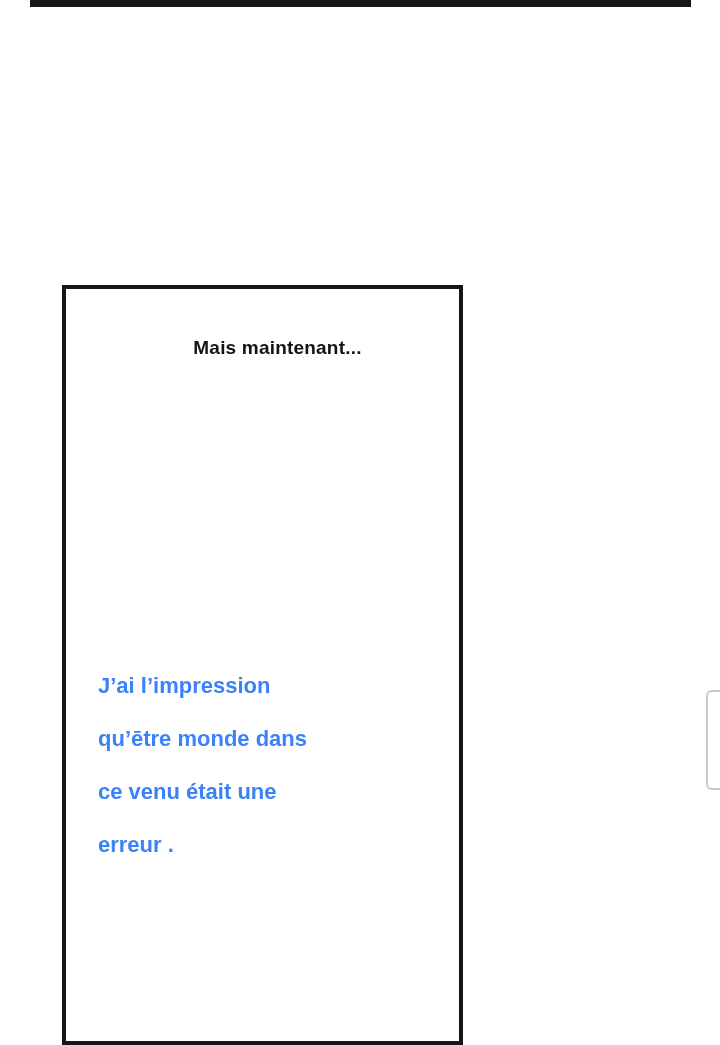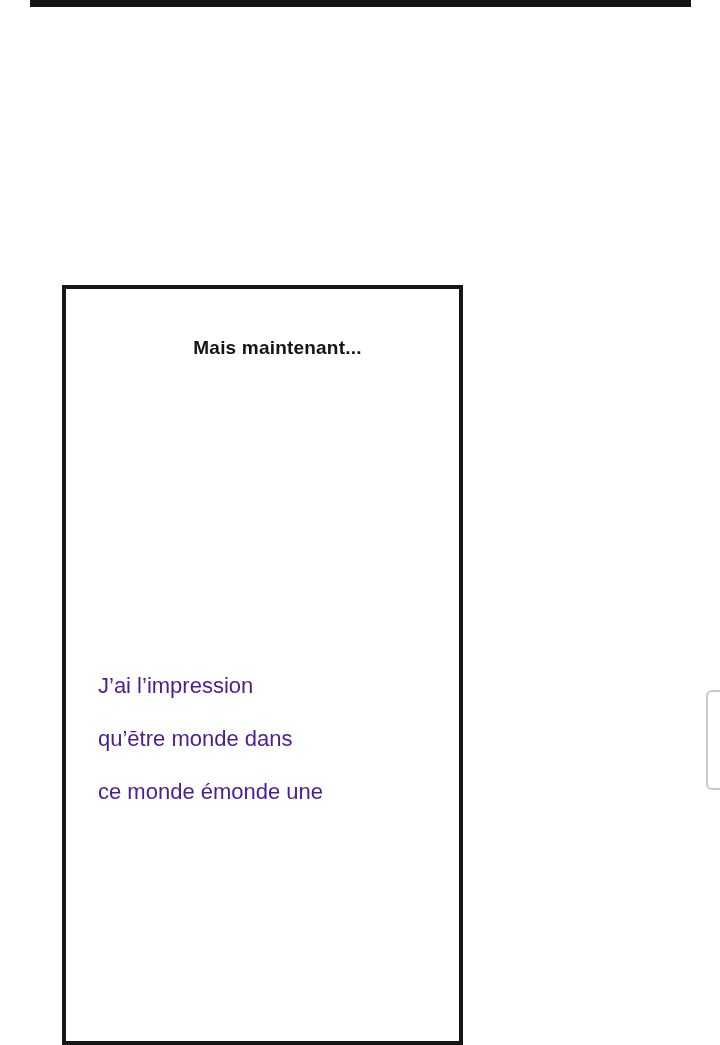--- a/index.html
+++ b/index.html
@@ -51,23 +51,23 @@
     letter-spacing: 0.2px;
     color: #141414;
   }
 
   .caption-body {
     position: absolute;
     left: 32px;
     top: 370px;
     width: 400px;
     font-size: 22px;
-    font-weight: normal;
+    font-weight: bold;
     line-height: 53px;
-    color: #4c1d95;
+    color: #3b82f6;
   }
   .caption-body .line {
     display: block;
     white-space: pre;
   }
 
   
   .edge-sliver {
     position: absolute;
     right: 0px;
@@ -86,17 +86,18 @@
 <body>
 
 <div class="top-bar"></div>
 
 <div class="panel">
   <div class="caption-top">Mais maintenant...</div>
 
   <div class="caption-body">
     <span class="line">J’ai l’impression</span>
     <span class="line">qu’ētre monde dans</span>
-    <span class="line">ce monde émonde une</span>
+    <span class="line">ce venu était une</span>
+    <span class="line">erreur .</span>
   </div>
 </div>
 
 <div class="edge-sliver"></div>
 
 </body></html>

